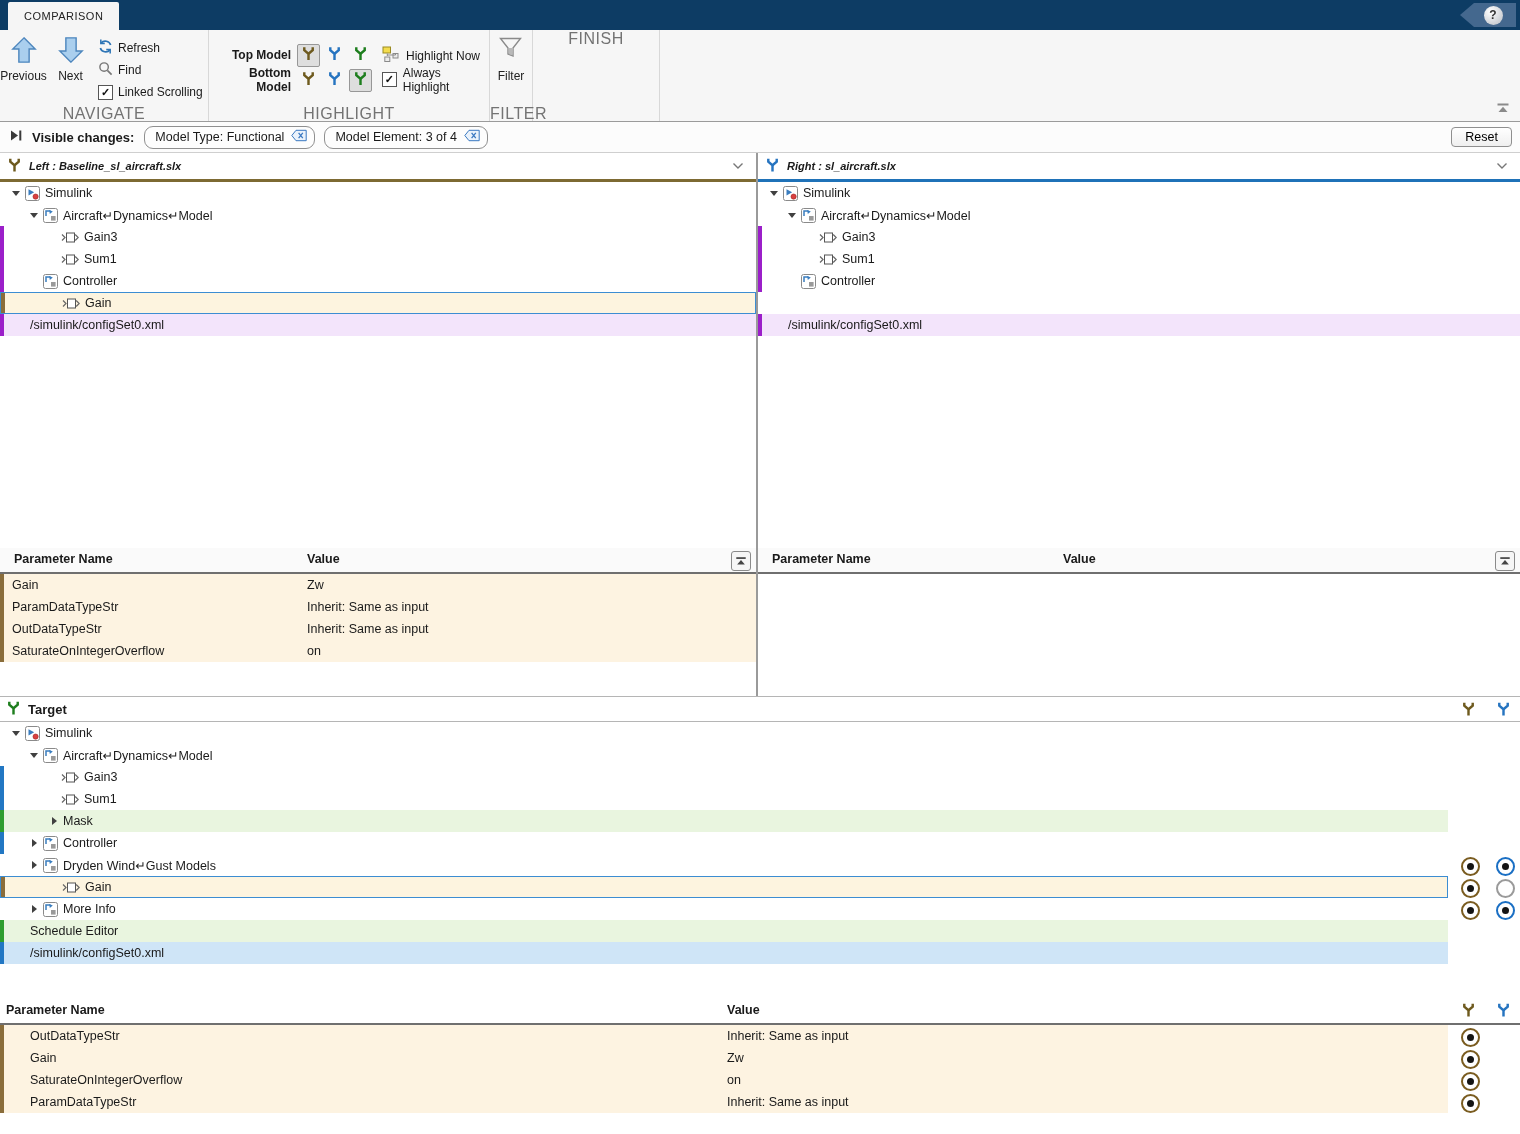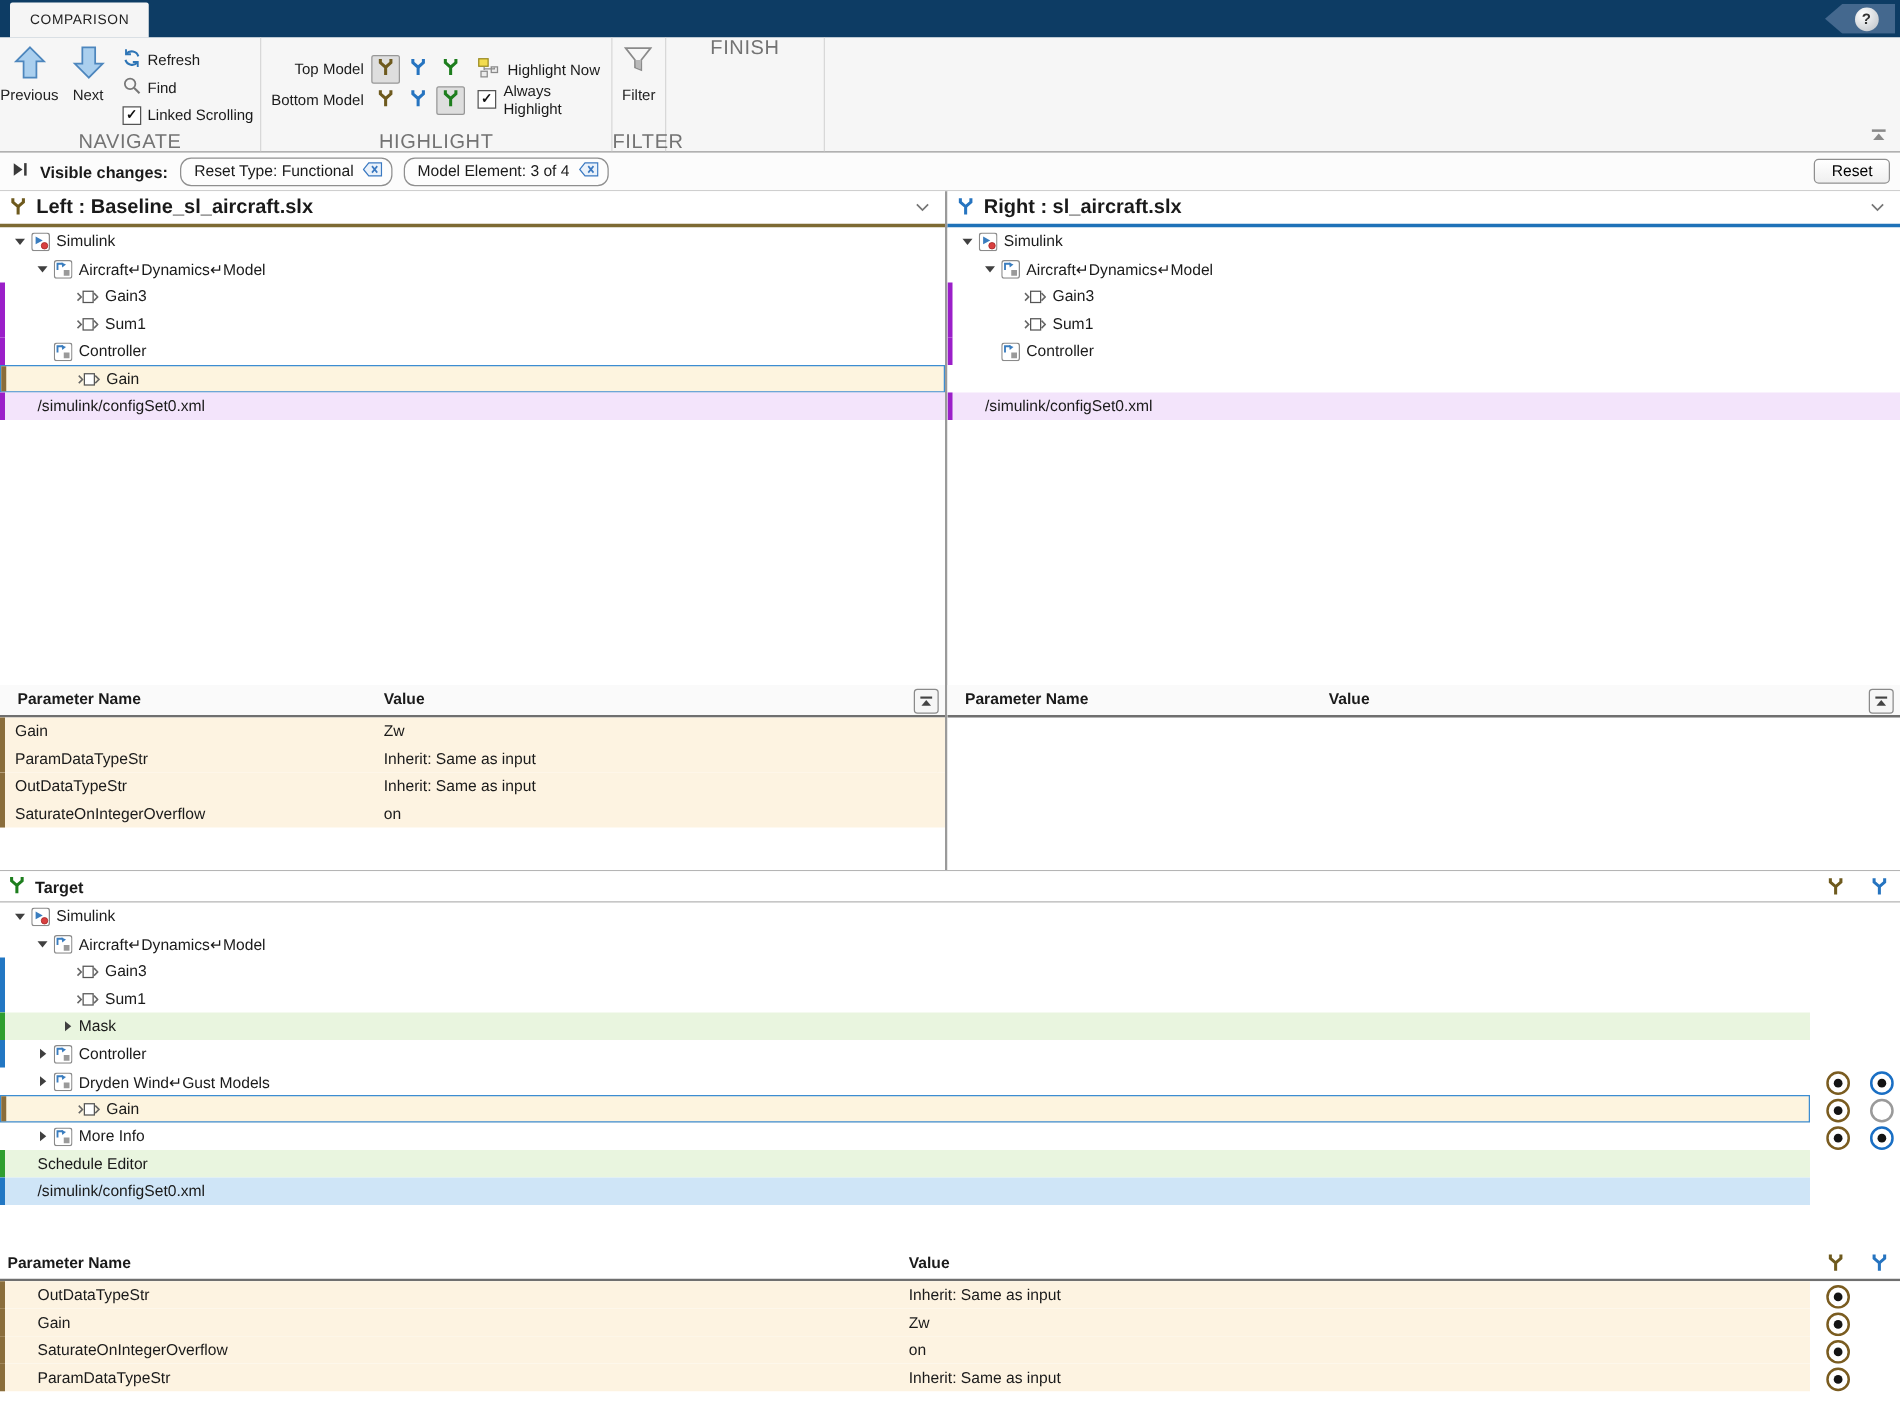--- a/index.html
+++ b/index.html
@@ -16,21 +16,21 @@
   .ribbon{height:91px;background:#f6f6f6;border-bottom:1px solid #9b9b9b;display:flex;position:relative;}
   .rsec{border-right:1px solid #d8d8d8;display:flex;flex-direction:column;position:relative;}
   .rsec-content{flex:1;display:flex;}
   .rsec-label{height:16px;font-size:16px;color:#737373;text-align:center;letter-spacing:.5px;}
   .bigbtn{width:47px;margin-top:6px;display:flex;flex-direction:column;align-items:center;gap:2px;cursor:default;}
   .bigbtn .lbl{font-size:12px;color:#222;}
   .smallcol{display:flex;flex-direction:column;margin-top:7px;margin-left:4px;}
   .smallrow{height:22px;display:flex;align-items:center;gap:5px;font-size:12px;}
   .cb{width:13px;height:13px;background:#fff;border:1px solid #555;font-size:11px;line-height:12px;
       text-align:center;color:#111;font-weight:bold;}
-  .modelgrid{display:flex;flex-direction:column;justify-content:center;gap:3px;padding-left:6px;}
+  .modelgrid{display:flex;flex-direction:column;justify-content:center;gap:3px;padding-left:6px;font-weight:bold;}
   .modelrow{display:flex;align-items:center;gap:3px;height:22px;}
   .modelrow .mlabel{width:76px;text-align:right;font-size:12px;margin-right:3px;}
   .iconbtn{width:21px;height:21px;display:flex;align-items:center;justify-content:center;border:1px solid transparent;border-radius:2px;}
   .iconbtn.pressed{background:#dedede;border-color:#979797;}
   .hl-col{display:flex;flex-direction:column;justify-content:center;gap:4px;margin-left:10px;}
   .hl-row{display:flex;align-items:center;gap:6px;height:20px;font-size:12px;}
   .stackbtn{display:flex;flex-direction:column;align-items:center;margin-top:7px;}
   .stackbtn .slbl{font-size:12px;text-align:center;line-height:14px;margin-top:3px;color:#222;}
   .merge-brown{color:#6e5a1e}.merge-blue{color:#2674c0}.merge-green{color:#1e7e1e}
   .minimize-ribbon{position:absolute;right:10px;bottom:4px;}
@@ -40,21 +40,21 @@
   .chip{display:flex;align-items:center;gap:7px;border:1px solid #8f8f8f;border-radius:9px;height:21px;
         padding:0 7px 0 10px;margin-right:9px;background:#fdfdfd;font-size:12.5px;}
   .reset-btn{margin-left:auto;margin-right:8px;border:1px solid #8f8f8f;border-radius:4px;padding:2px 13px;
         font-size:12.5px;background:linear-gradient(#ffffff,#efefef);}
   
   .panes{display:flex;height:544px;border-bottom:1px solid #b5b5b5;box-sizing:border-box;}
   .pane{display:flex;flex-direction:column;}
   .pane.left{width:758px;border-right:2px solid #9a9a9a;box-sizing:border-box;}
   .pane.right{flex:1;}
   .pane-header{height:26px;display:flex;align-items:center;gap:7px;padding-left:7px;background:#fff;}
-  .pane-header .ptitle{font-weight:bold;font-size:16px;}
+  .pane-header .ptitle{font-weight:bold;font-size:11px;font-style:italic;}
   .pane-header .chev{margin-left:auto;margin-right:12px;}
   .underline{height:3px;}
   .tree{height:366px;background:#fff;position:relative;overflow:hidden;}
   .tree-row{height:22px;display:flex;align-items:center;position:relative;box-sizing:border-box;}
   .tree-row .bar{position:absolute;left:0;top:0;bottom:0;width:4px;}
   .bar.purple{background:#9b1fc9}.bar.blue{background:#2277c3}.bar.green{background:#2f9e2f}.bar.brown{background:#8a6d3b}
   .bg-lavender{background:#f3e4fb}.bg-green{background:#e9f5df}.bg-blue{background:#cfe5f7}
   .tree-row.selected{background:#fdf4df;border:1px solid #3c8dd2;}
   .arrow{width:12px;display:inline-flex;justify-content:center;margin-right:3px;flex:0 0 12px;}
   .arrow.open::before{content:'';border-left:4px solid transparent;border-right:4px solid transparent;border-top:5px solid #404040;}
@@ -224,21 +224,21 @@
       </svg></span>
 </div>
 
 <div class="filterbar">
   <span><svg width="14" height="13" viewBox="0 0 13 13">
         <path d="M1.5 1.5 L8.5 6.5 L1.5 11.5 Z" fill="#3a3a3a"></path>
         <rect x="9.8" y="1.5" width="2" height="10" fill="#3a3a3a"></rect>
       </svg></span>
   <span class="fb-label">Visible changes:</span>
   <span class="chip">
-    <span>Reset Type: Functional</span>
+    <span>Model Type: Functional</span>
     <span><svg width="16" height="13" viewBox="0 0 16 12">
           <path d="M5 0.8 H15.2 V11.2 H5 L0.8 6 Z" fill="#eaf2fb" stroke="#3b79c1"></path>
           <path d="M7.6 3.4 l4.2 5.2 M11.8 3.4 l-4.2 5.2" stroke="#3b79c1" stroke-width="1.3"></path>
         </svg></span>
   </span>
   <span class="chip">
     <span>Model Element: 3 of 4</span>
     <span><svg width="16" height="13" viewBox="0 0 16 12">
           <path d="M5 0.8 H15.2 V11.2 H5 L0.8 6 Z" fill="#eaf2fb" stroke="#3b79c1"></path>
           <path d="M7.6 3.4 l4.2 5.2 M11.8 3.4 l-4.2 5.2" stroke="#3b79c1" stroke-width="1.3"></path>

